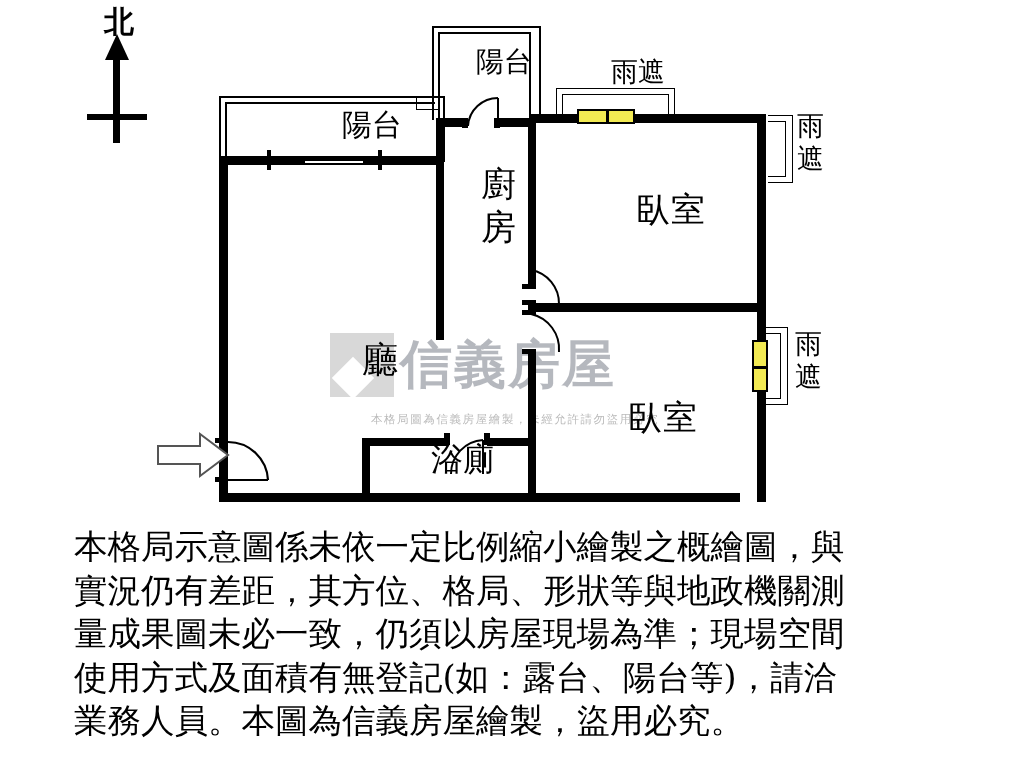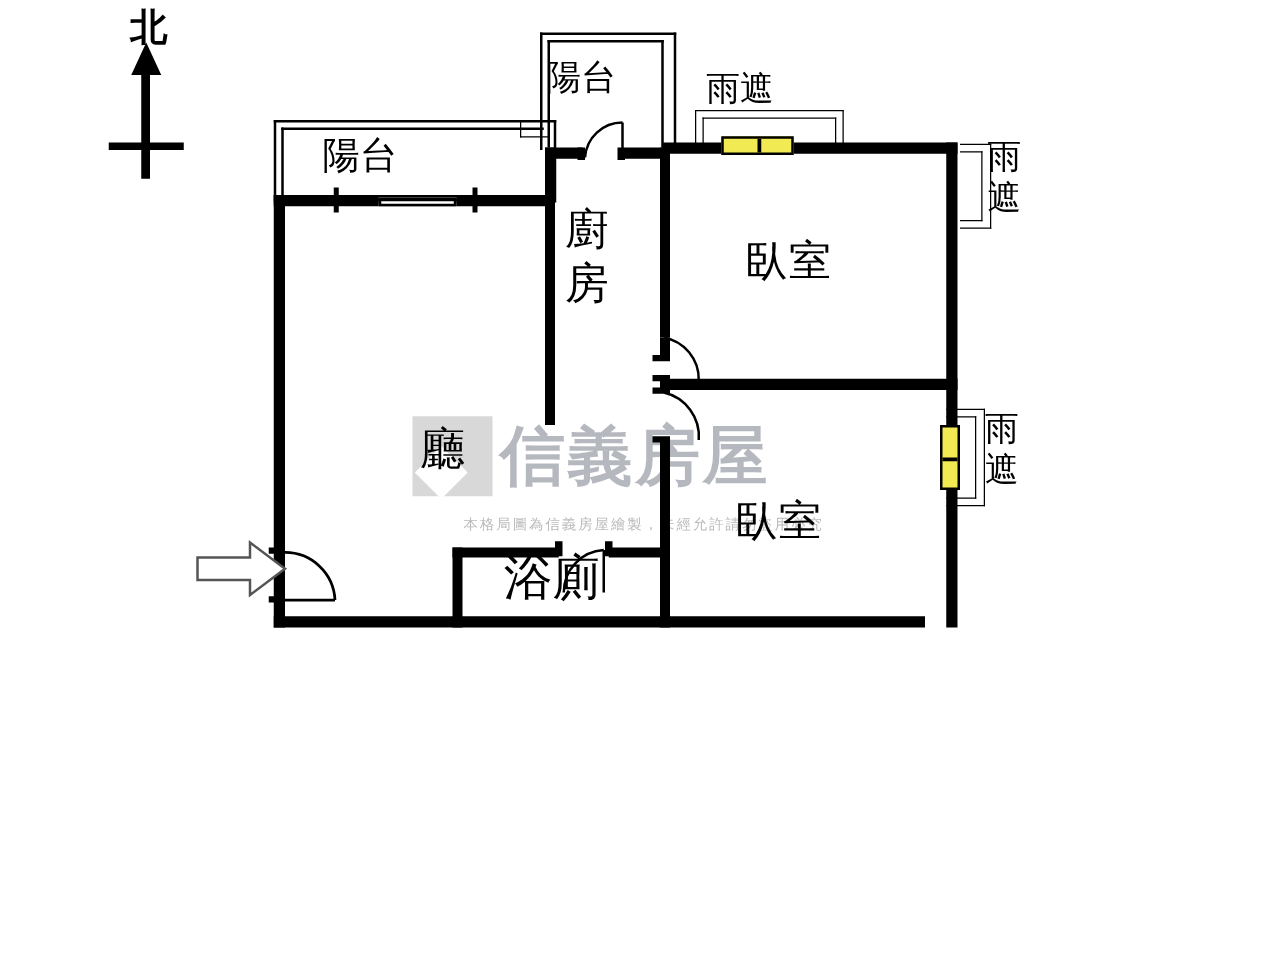--- a/index.html
+++ b/index.html
@@ -6,21 +6,21 @@
   body{width:1024px;height:768px;overflow:hidden;
        font-family:"DejaVu Serif","Liberation Serif",serif;color:#000;}
   #root{position:relative;width:1024px;height:768px;}
 
   
   .abs{position:absolute;}
   .wall{position:absolute;background:#000;}
   .thinbox{position:absolute;border:2px solid #000;background:transparent;}
   .thinbox2{position:absolute;border:1.5px solid #000;background:transparent;}
   .lbl{position:absolute;font-family:"DejaVu Serif","Liberation Serif",serif;
-       color:#000;white-space:nowrap;line-height:1.02;text-align:left;}
+       color:#000;white-space:nowrap;line-height:1.02;text-align:right;}
 
   
   #north-arrow{position:absolute;left:84px;top:8px;width:70px;height:130px;}
   #north-arrow .shaft{position:absolute;left:29px;top:40px;width:7px;height:95px;background:#000;}
   #north-arrow .head{position:absolute;left:21px;top:26px;width:0;height:0;
        border-left:12px solid transparent;border-right:12px solid transparent;
        border-bottom:26px solid #000;}
   #north-arrow .cross{position:absolute;left:3px;top:106px;width:60px;height:6px;background:#000;}
   #north-label{position:absolute;left:84px;top:2px;width:70px;font-size:30px;font-weight:700;
        text-align:center;font-family:"DejaVu Serif","Liberation Serif",serif;}
@@ -177,24 +177,31 @@
 
   <div class="lbl" style="left:452px;top:167px;width:64px;font-size:35px;">廚</div>
   <div class="lbl" style="left:452px;top:210px;width:64px;font-size:35px;">房</div>
 
   <div class="lbl" style="left:596px;top:192px;width:110px;font-size:34px;letter-spacing:1px;">臥室</div>
 
   <div class="lbl" style="left:588px;top:400px;width:110px;font-size:34px;letter-spacing:1px;">臥室</div>
 
   <div class="lbl" style="left:336px;top:342px;width:62px;font-size:36px;">廳</div>
 
-  <div class="lbl" style="left:403px;top:443px;width:92px;font-size:39px;">浴廁</div>
+  <div class="lbl" style="left:403px;top:443px;width:92px;font-size:32px;">浴廁</div>
 
   <div class="lbl" style="left:565px;top:58px;width:100px;font-size:27px;">雨遮</div>
 
   <div class="lbl" style="left:790px;top:112px;width:34px;font-size:27px;">雨</div>
   <div class="lbl" style="left:790px;top:145px;width:34px;font-size:27px;">遮</div>
 
   <div class="lbl" style="left:788px;top:330px;width:34px;font-size:27px;">雨</div>
   <div class="lbl" style="left:788px;top:363px;width:34px;font-size:27px;">遮</div>
 
+  <div id="disclaimer">
+    <div>本格局示意圖係未依一定比例縮小繪製之概繪圖，與</div>
+    <div>實況仍有差距，其方位、格局、形狀等與地政機關測</div>
+    <div>量成果圖未必一致，仍須以房屋現場為準；現場空間</div>
+    <div>使用方式及面積有無登記(如：露台、陽台等)，請洽</div>
+    <div>業務人員。本圖為信義房屋繪製，盜用必究。</div>
+  </div>
 
 </div>
 
 </body></html>

